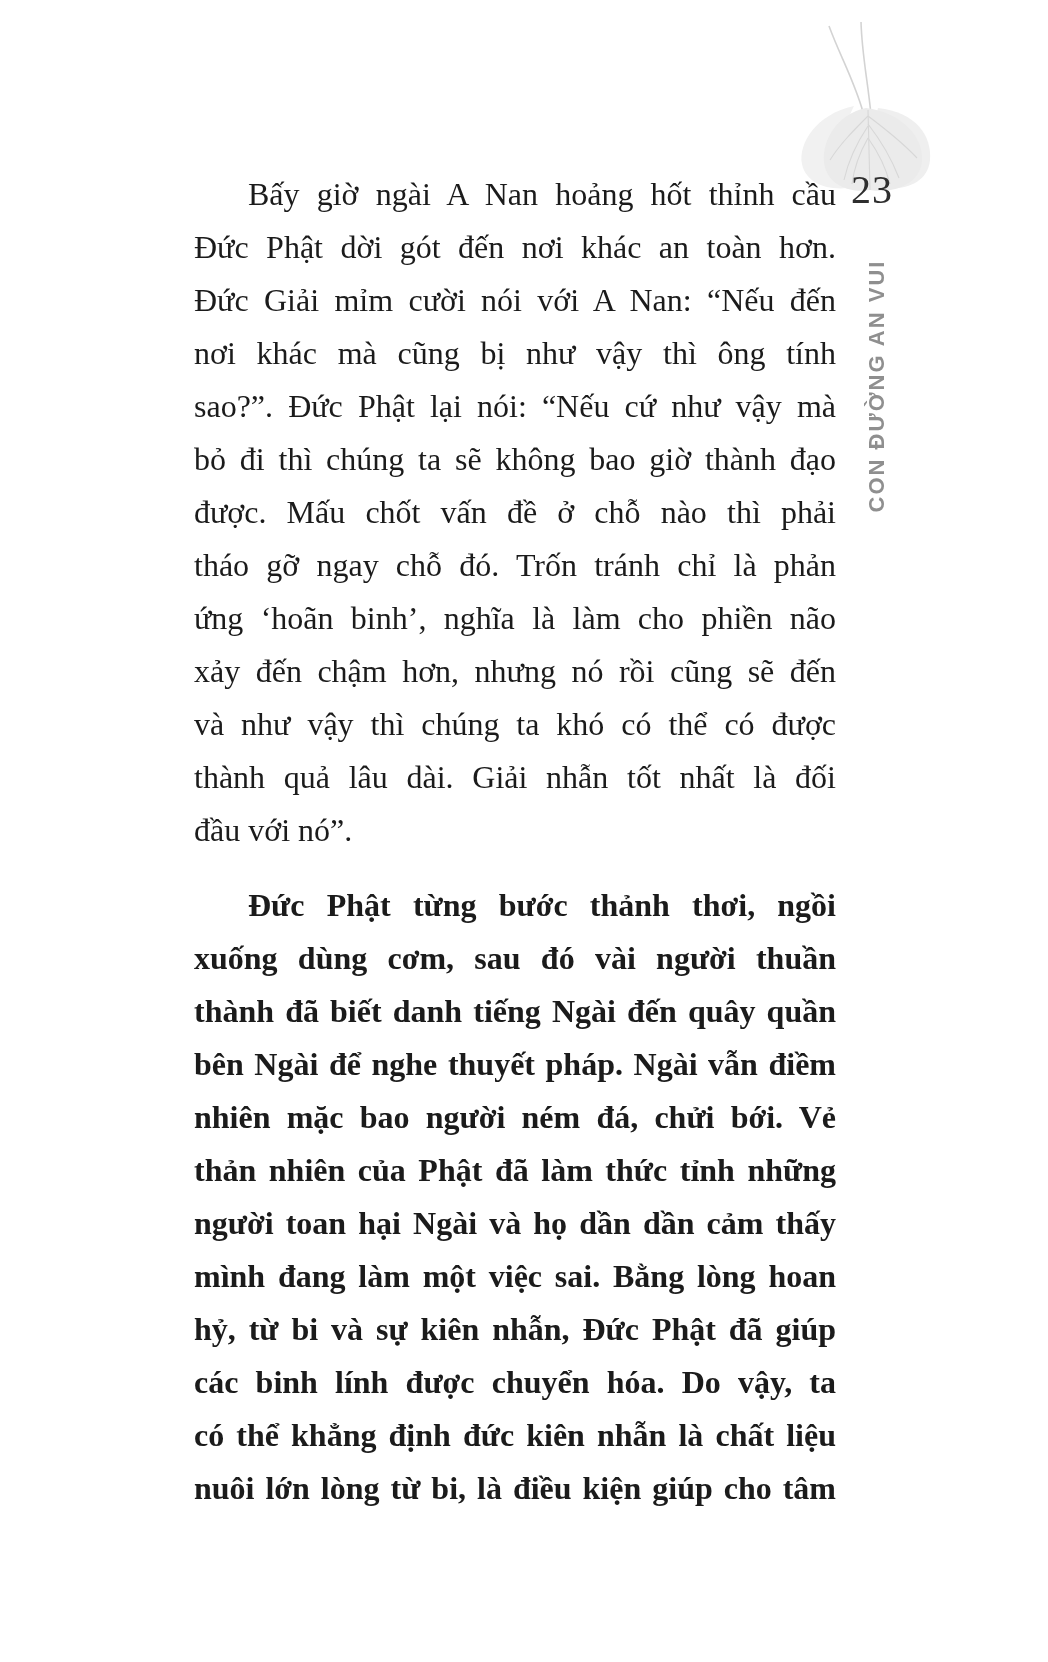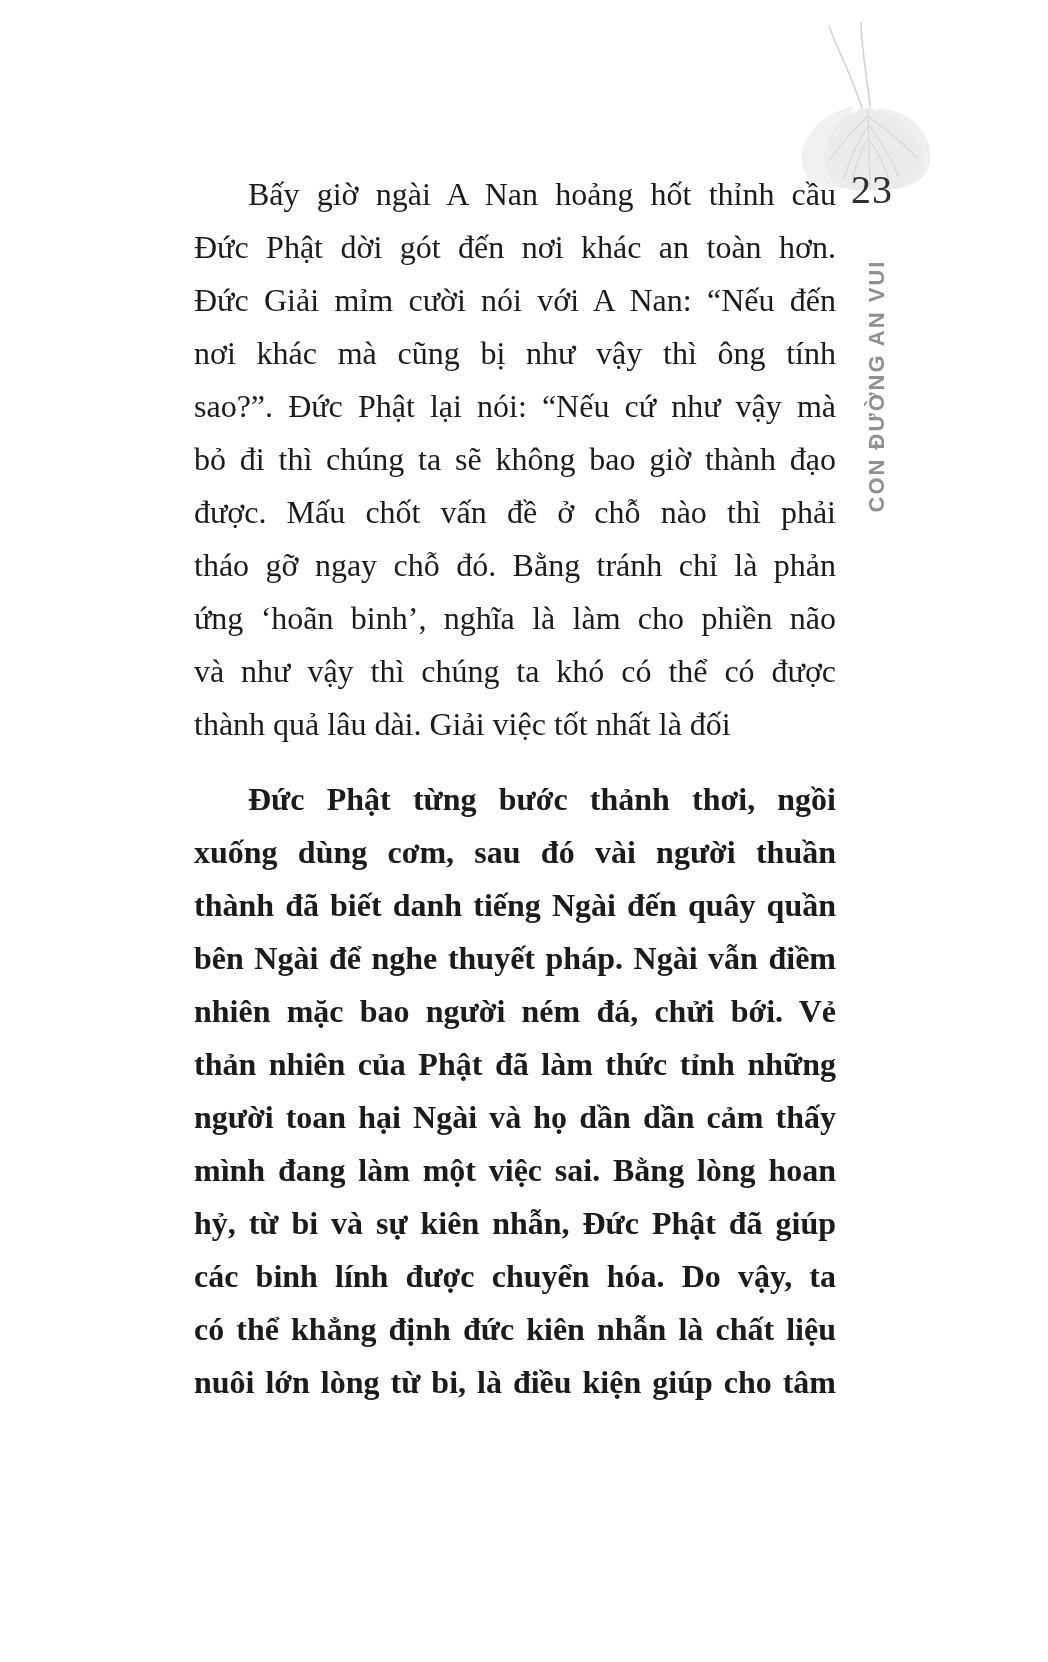--- a/index.html
+++ b/index.html
@@ -91,24 +91,26 @@
 
   <div class="text-block">
     <div class="para para-1">
         <div class="line">Bấy giờ ngài A Nan hoảng hốt thỉnh cầu</div>
         <div class="line">Đức Phật dời gót đến nơi khác an toàn hơn.</div>
         <div class="line">Đức Giải mỉm cười nói với A Nan: “Nếu đến</div>
         <div class="line">nơi khác mà cũng bị như vậy thì ông tính</div>
         <div class="line">sao?”. Đức Phật lại nói: “Nếu cứ như vậy mà</div>
         <div class="line">bỏ đi thì chúng ta sẽ không bao giờ thành đạo</div>
         <div class="line">được. Mấu chốt vấn đề ở chỗ nào thì phải</div>
-        <div class="line">tháo gỡ ngay chỗ đó. Bằng tránh chỉ là phản</div>
+        <div class="line">tháo gỡ ngay chỗ đó. Trốn tránh chỉ là phản</div>
         <div class="line">ứng ‘hoãn binh’, nghĩa là làm cho phiền não</div>
+        <div class="line">xảy đến chậm hơn, nhưng nó rồi cũng sẽ đến</div>
         <div class="line">và như vậy thì chúng ta khó có thể có được</div>
-        <div class="line">thành quả lâu dài. Giải việc tốt nhất là đối</div>
+        <div class="line">thành quả lâu dài. Giải nhẫn tốt nhất là đối</div>
+        <div class="line">đầu với nó”.</div>
       </div>
     <div class="para para-2">
         <div class="line">Đức Phật từng bước thảnh thơi, ngồi</div>
         <div class="line">xuống dùng cơm, sau đó vài người thuần</div>
         <div class="line">thành đã biết danh tiếng Ngài đến quây quần</div>
         <div class="line">bên Ngài để nghe thuyết pháp. Ngài vẫn điềm</div>
         <div class="line">nhiên mặc bao người ném đá, chửi bới. Vẻ</div>
         <div class="line">thản nhiên của Phật đã làm thức tỉnh những</div>
         <div class="line">người toan hại Ngài và họ dần dần cảm thấy</div>
         <div class="line">mình đang làm một việc sai. Bằng lòng hoan</div>

